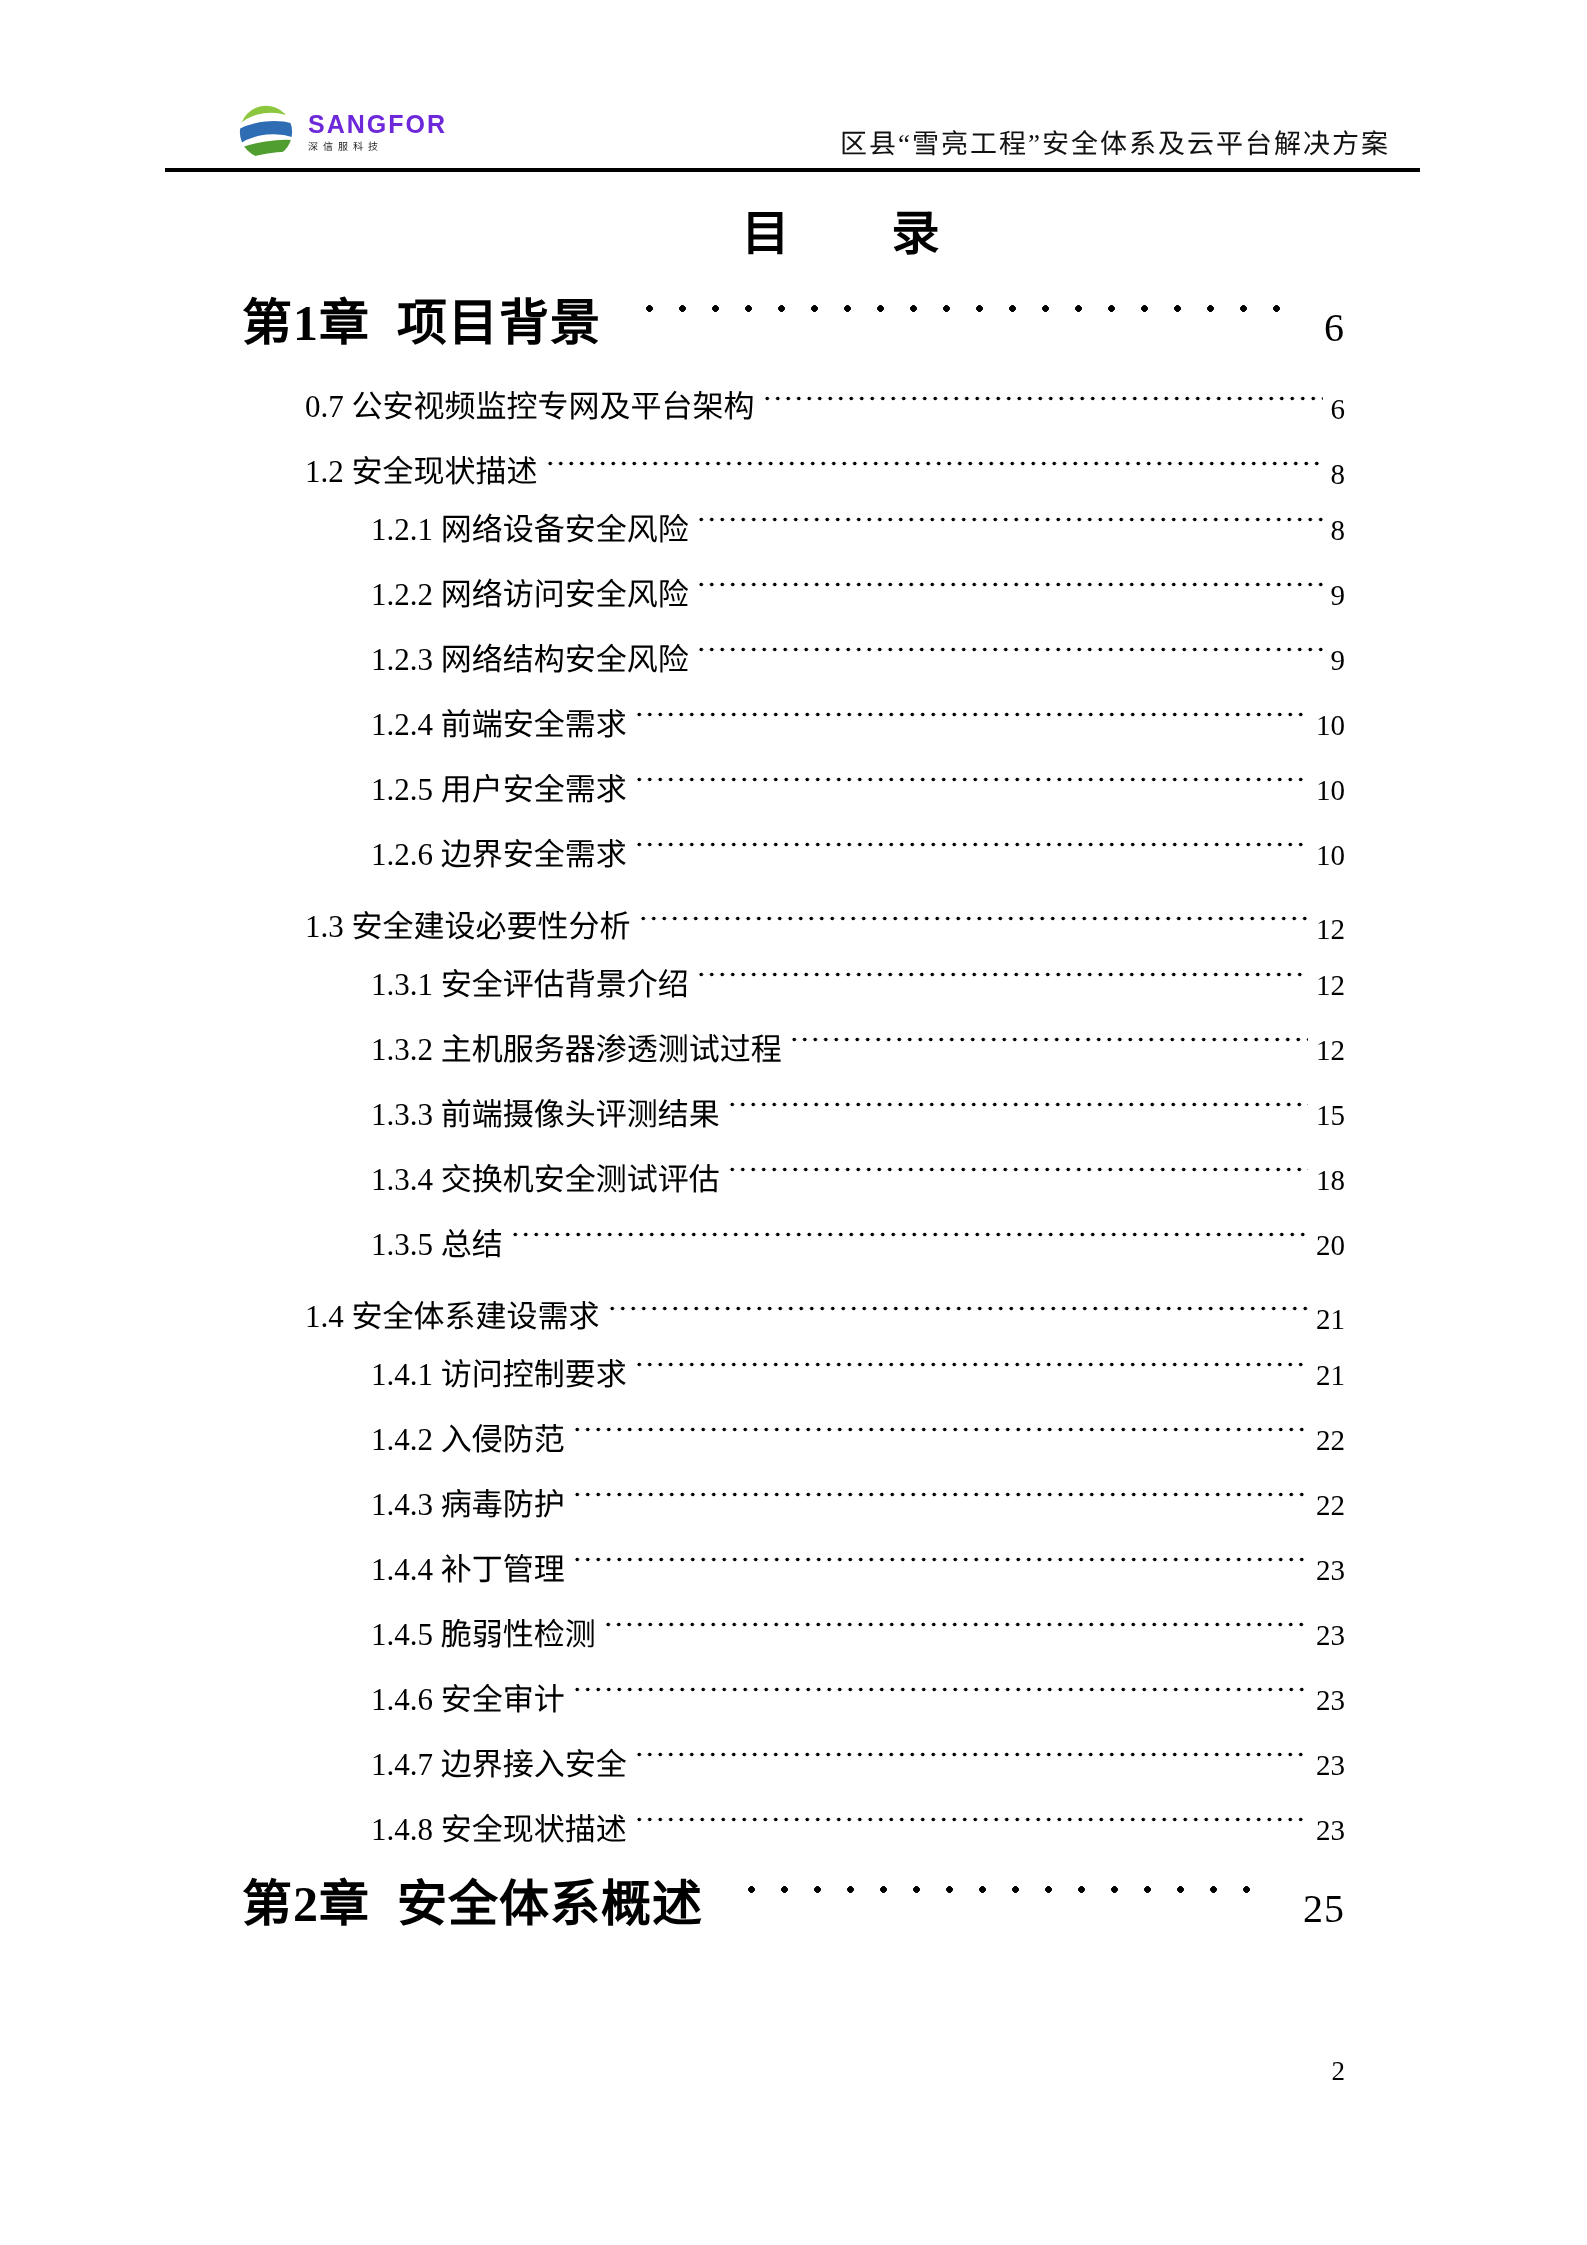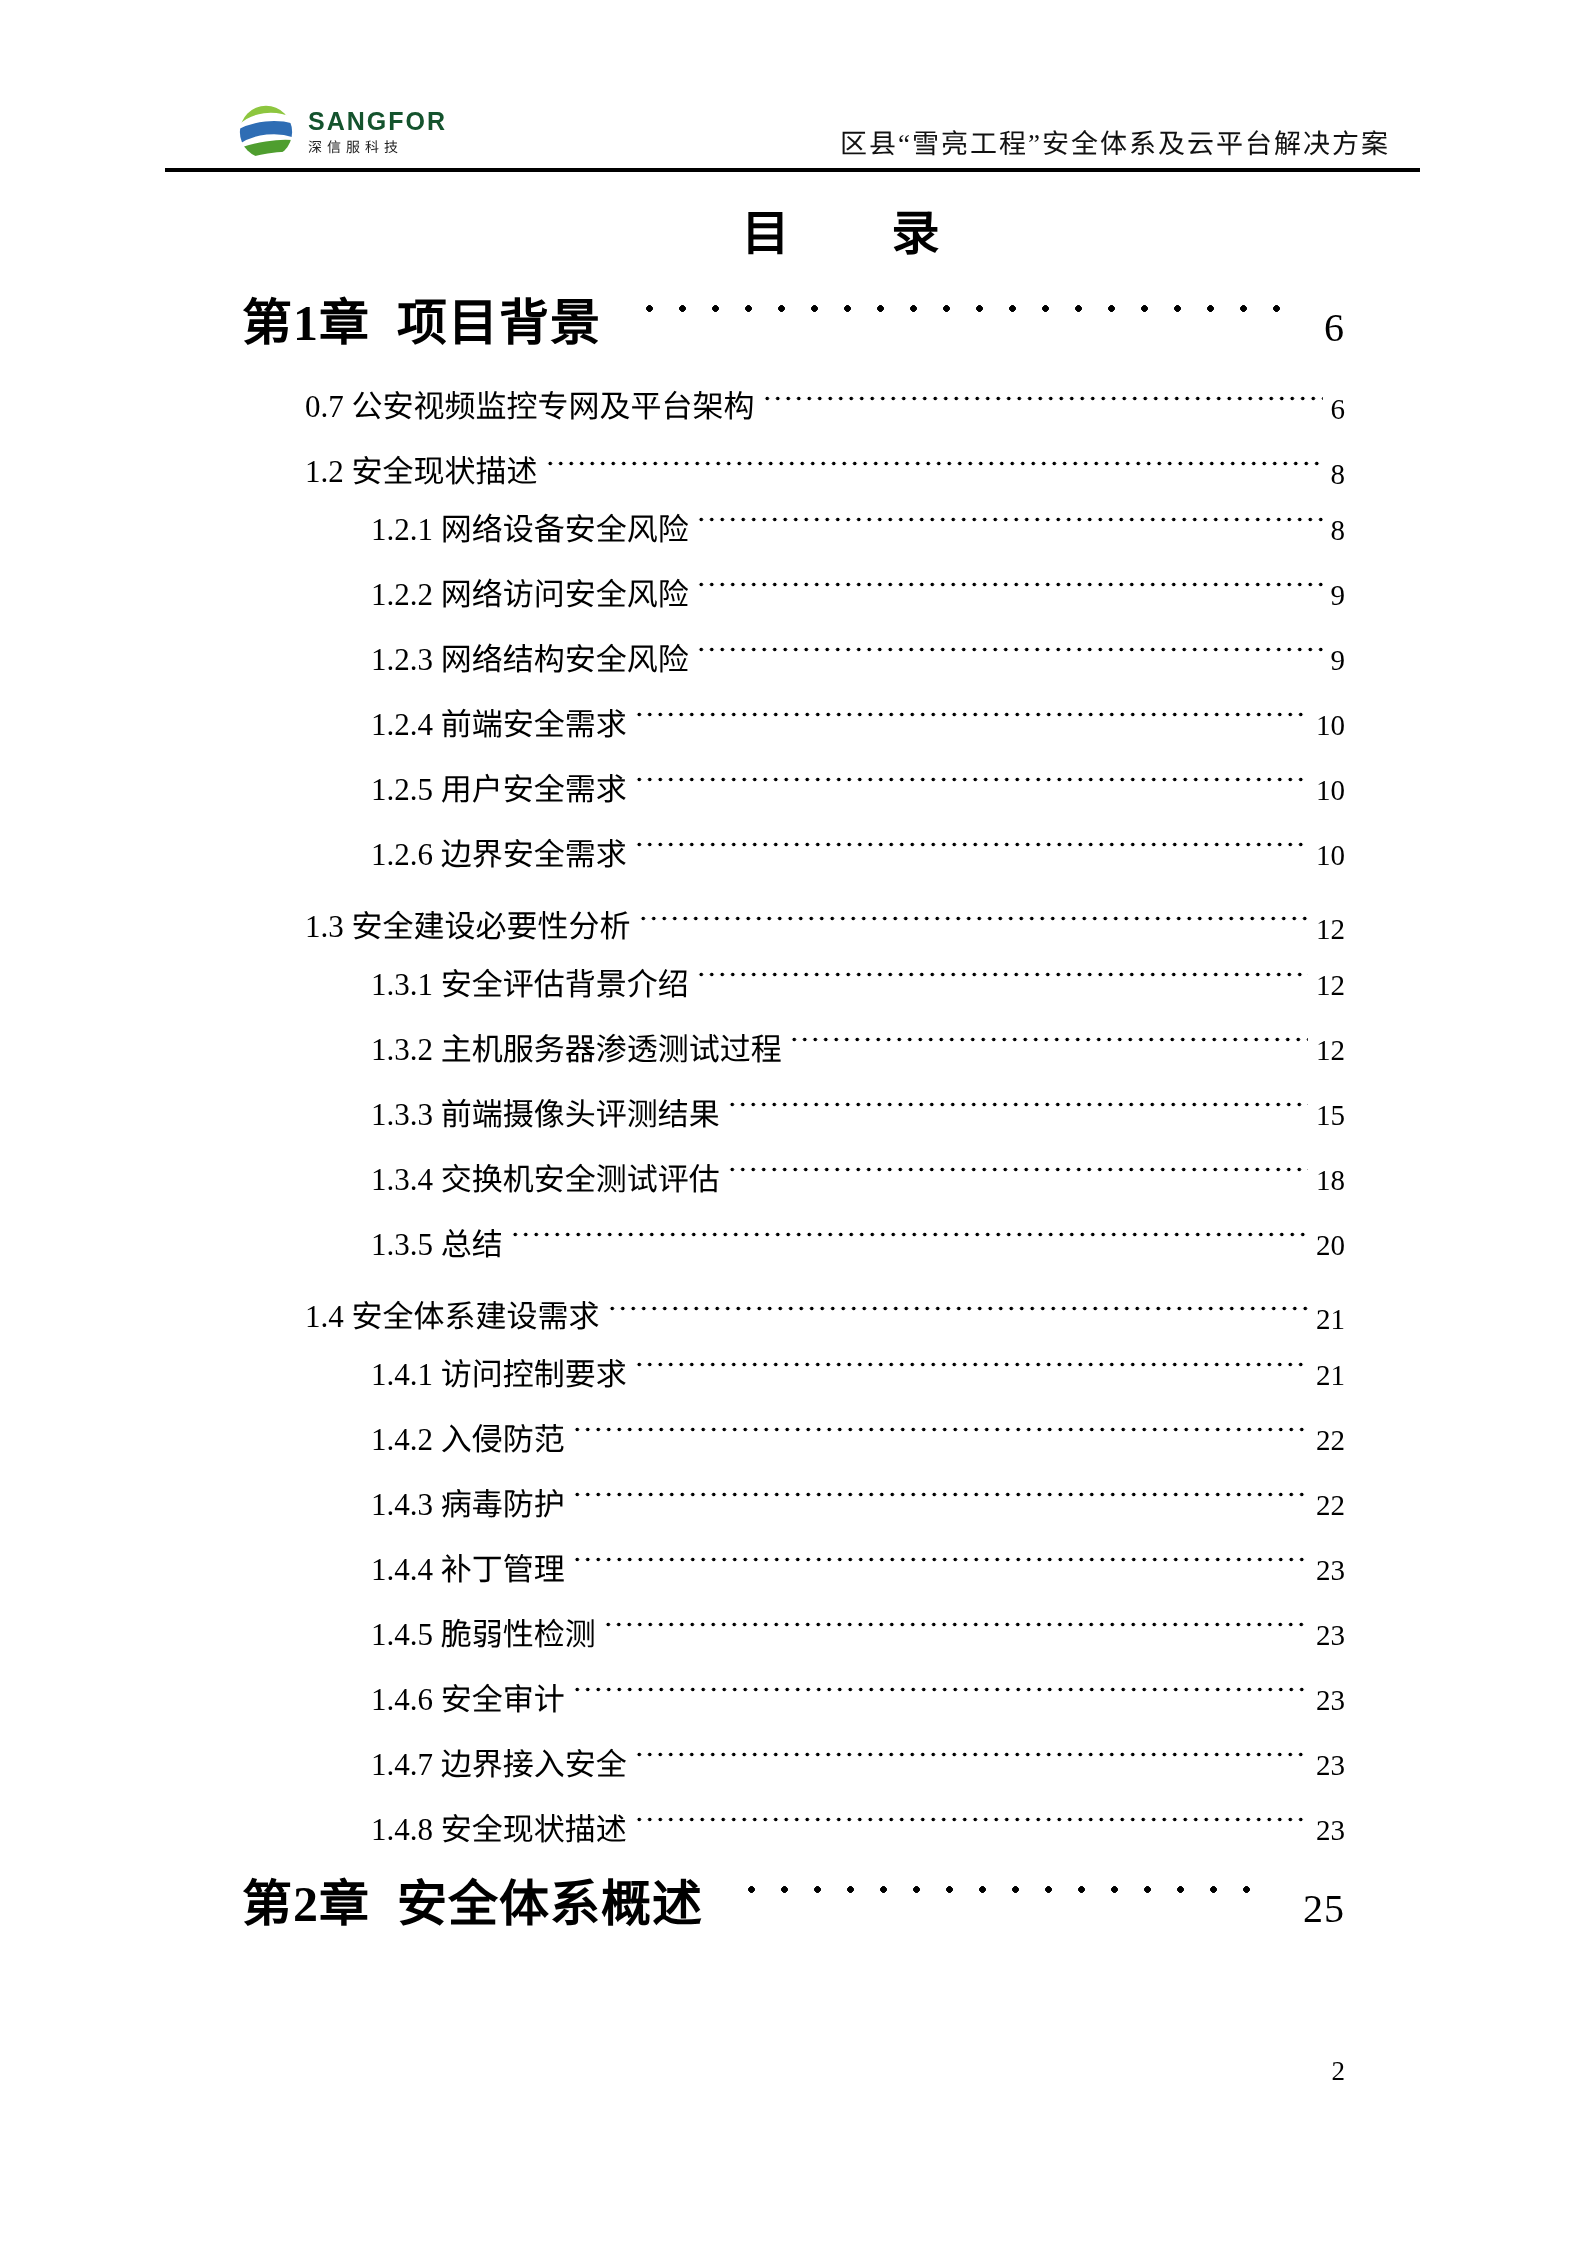--- a/index.html
+++ b/index.html
@@ -13,25 +13,25 @@
   }
   
   .logo{
     position:absolute;top:104px;left:238px;
     display:flex;align-items:center;gap:14px;
   }
   .logo-globe{width:56px;height:56px;display:block;}
   .logo-text{display:flex;flex-direction:column;justify-content:center;}
   .brand{
     font-family:"Liberation Sans","DejaVu Sans",sans-serif;
-    font-weight:bold;font-size:25px;letter-spacing:2px;color:#14532d;line-height:1.1;
+    font-weight:bold;font-size:25px;letter-spacing:2px;color:#6d28d9;line-height:1.1;
   }
   .brand-cn{
     font-family:"Liberation Sans","DejaVu Sans",sans-serif;
-    font-size:14px;letter-spacing:5px;color:#222;line-height:1.3;margin-top:2px;
+    font-size:10px;letter-spacing:5px;color:#222;line-height:1.3;margin-top:2px;
   }
   .doc-title{
     position:absolute;top:102px;left:242px;width:1148px;
     text-align:right;font-size:27px;letter-spacing:2px;color:#111;
     white-space:pre;
     margin-top:20px;
   }
   .header-rule{
     position:absolute;top:168px;left:165px;width:1255px;height:4px;background:#000;
   }

